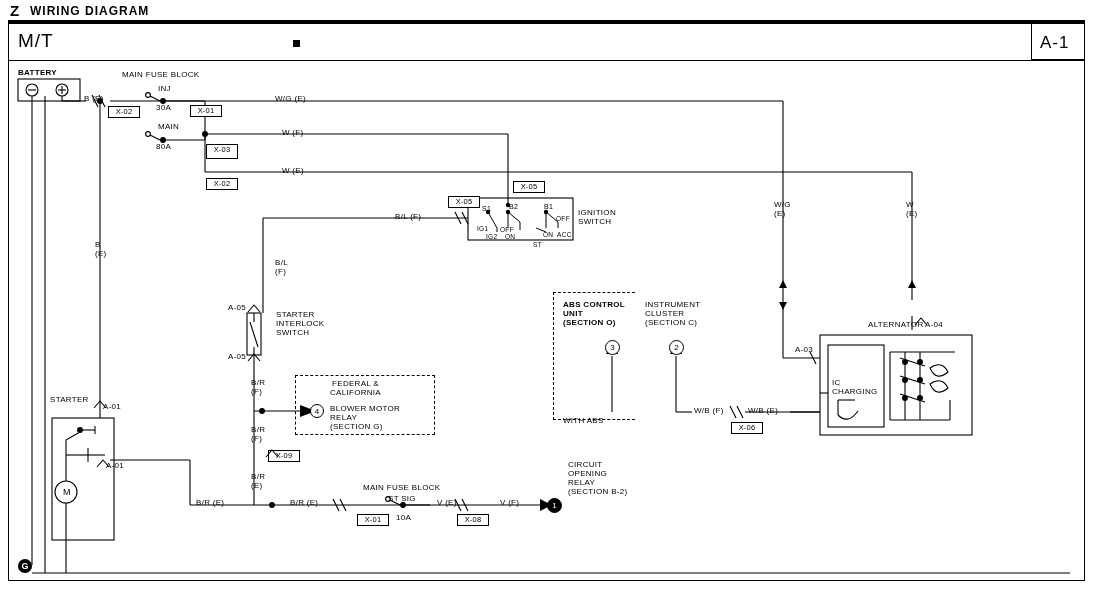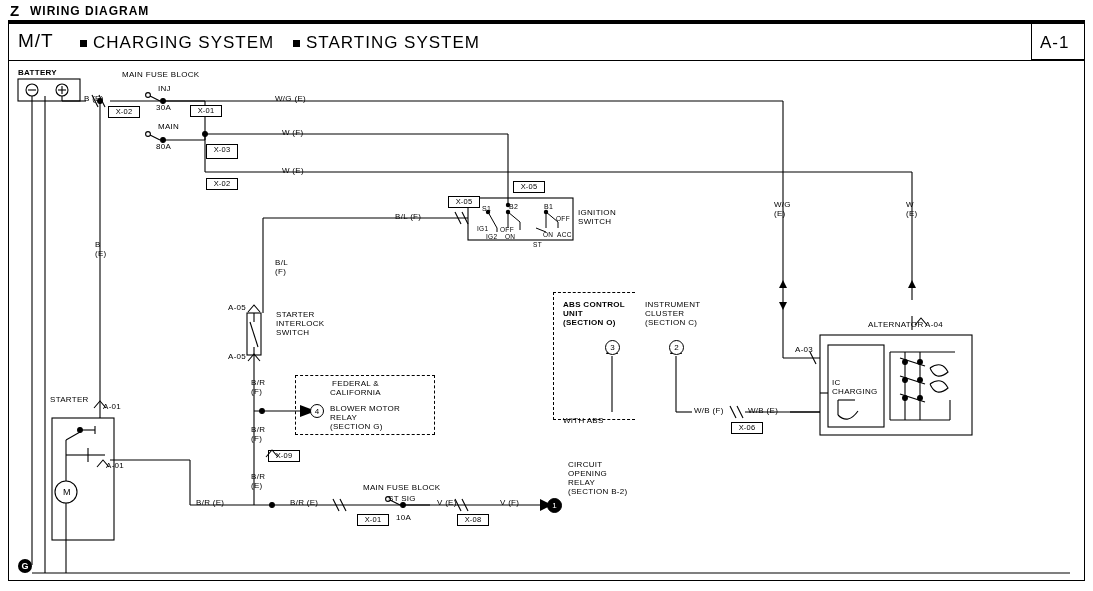--- a/index.html
+++ b/index.html
@@ -36,22 +36,21 @@
 <div id="page">
 
   <div class="hdr-z">Z</div>
   <div class="hdr-title">WIRING DIAGRAM</div>
   <div class="hdr-rule"></div>
 
   <div class="frame"></div>
   <div class="frame-rule"></div>
 
   <div class="sub-mt">M/T</div>
-  <div class="sub-a"><span class="sq"></span><span>CHARGING SYSTEM</span></div>
-  <div class="sub-b"><span class="sq"></span><span>STARTING SYSTEM</span></div>
+  <div class="sub-b"><span class="sq"></span></div>
   <div class="pagebox">
       <span>A-1</span>
     </div>
 
   <svg class="ov">
     <g stroke="#000" fill="none" stroke-width="1.1">
 
       <rect x="18" y="79" width="62" height="22"></rect>
       <circle cx="32" cy="90" r="6"></circle>
       <circle cx="62" cy="90" r="6"></circle>

